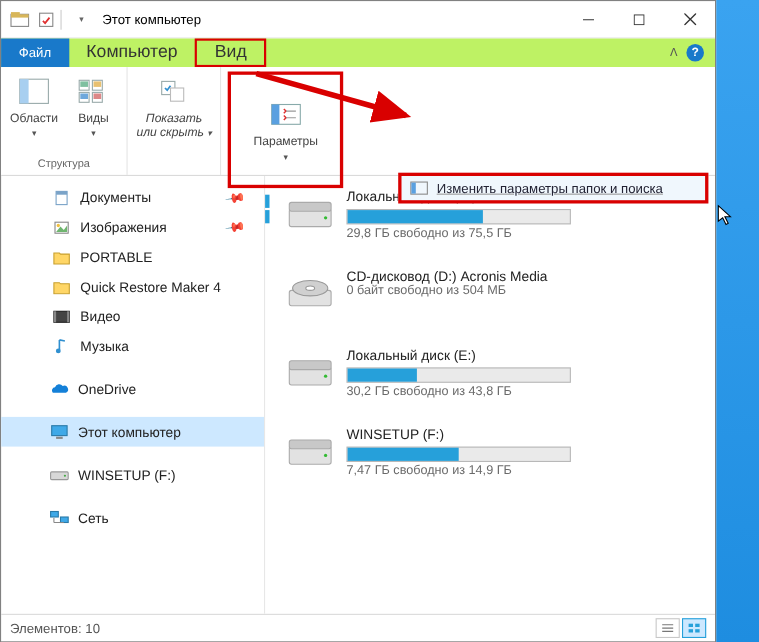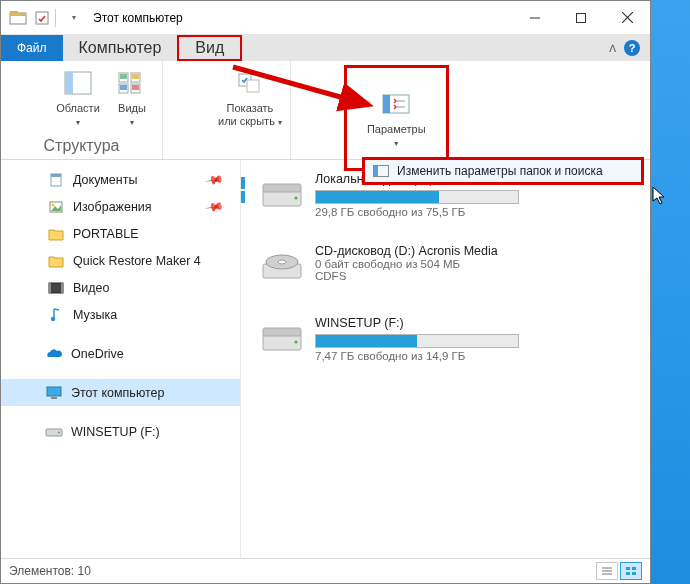--- a/index.html
+++ b/index.html
@@ -9,44 +9,44 @@
 
   
   .titlebar { height: 34px; display: flex; align-items: center; border-bottom: 1px solid #e5e5e5; }
   .tb-left { display: flex; align-items: center; gap: 2px; padding-left: 6px; }
   .qat-icon { width: 22px; height: 22px; display: inline-flex; align-items: center; justify-content: center; }
   .tb-title { font-size: 12px; margin-left: 8px; color: #000; }
   .tb-controls { margin-left: auto; display: flex; }
   .tb-btn { width: 46px; height: 30px; display: flex; align-items: center; justify-content: center; font-size: 14px; color: #333; }
 
   
-  .tabs { height: 26px; display: flex; align-items: stretch; background: #e5e5e5; position: relative; }
+  .tabs { height: 26px; display: flex; align-items: stretch; background: #bef264; position: relative; }
   .tab-file { background: #1979ca; color: #fff; font-size: 12px; padding: 0 16px; display: flex; align-items: center; }
   .tab { font-size: 16px; padding: 0 16px; display: flex; align-items: center; color: #333; }
   .tab.active { border: 2px solid #d90000; }
   .tabs-right { margin-left: auto; display: flex; align-items: center; padding-right: 10px; gap: 8px; }
   .help-icon { width: 16px; height: 16px; background: #1979ca; border-radius: 50%; color: #fff; font-size: 11px; display: flex; align-items: center; justify-content: center; font-weight: bold;}
   .chev { color: #555; font-size: 10px; }
 
   
   .ribbon { height: 99px; border-bottom: 1px solid #dadada; display: flex; background: #fff; position: relative; }
   .rgroup { border-right: 1px solid #e5e5e5; display: flex; flex-direction: column; align-items: center; padding: 4px 6px 2px 6px; position: relative; }
-  .rgroup-inner { display: flex; flex: 1; gap: 6px; align-items: flex-start; margin-left: 47px; }
+  .rgroup-inner { display: flex; flex: 1; gap: 6px; align-items: flex-start; }
   .rbig { display: flex; flex-direction: column; align-items: center; font-size: 11px; color: #444; width: auto; min-width: 48px; max-width: 140px; text-align: center; padding: 2px; }
   .rbig-icon { width: 32px; height: 32px; margin-bottom: 3px; display: flex; align-items: center; justify-content: center; }
   .rbig-label { line-height: 1.15; }
   .dd { font-size: 8px; color: #555; }
-  .rgroup-name { font-size: 16px; color: #666; text-align: center; padding: 2px 0; }
+  .rgroup-name { font-size: 10px; color: #666; text-align: center; padding: 2px 0; }
   .params-highlight { border: 3px solid #d90000; padding: 20px; }
 
   
   .flyout { position: absolute; top: 156px; left: 361px; width: 282px; height: 28px; border: 3px solid #d90000; background: #f0f7fd; display: flex; align-items: center; gap: 8px; padding-left: 8px; font-size: 12px; color: #223; z-index: 5; }
   .flyout-ico { width: 16px; height: 12px; border: 1px solid #8a8a8a; display: flex; align-items: center;}
   .flyout-ico::before{content:""; width:4px; height:10px; background:#5aa0e0;}
-  .flyout span.label { text-decoration-color: #999; text-underline-offset: 1px;}
+  .flyout span.label { text-decoration: underline; text-decoration-color: #999; text-underline-offset: 1px;}
 
   
   .arrow { position: absolute; top: 60px; left: 228px; width: 160px; height: 60px; z-index: 6; pointer-events: none; }
 
   
   .body { flex: 1; display: flex; overflow: hidden; }
   .nav { width: 240px; border-right: 1px solid #e7e7e7; overflow: hidden; padding-top: 6px; }
   .nav-item { height: 27px; display: flex; align-items: center; gap: 8px; font-size: 12.5px; color: #222; padding-left: 46px; position: relative; }
   .nav-item.child { padding-left: 46px; }
   .nav-item.root { padding-left: 44px; }
@@ -156,21 +156,21 @@
             </div>
           <div class="rbig-label"><span>Виды</span><br><span class="dd">▾</span></div>
         </div>
       </div>
       <div class="rgroup-name">Структура</div>
     </div>
 
 
     <div class="rgroup">
       <div class="rgroup-inner">
-        <div class="rbig" style="max-width:90px;">
+        <div class="rbig" style="max-width:90px;font-style:italic;">
           <div class="rbig-icon">
               <svg width="26" height="22">
                 <rect x="2" y="2" width="12" height="12" fill="#fff" stroke="#9aa"></rect>
                 <path d="M5 8 l2 2 l3 -4" stroke="#3090d0" fill="none" stroke-width="1.6"></path>
                 <rect x="10" y="8" width="12" height="12" fill="#fff" stroke="#bbb"></rect>
               </svg>
             </div>
           <div class="rbig-label" style="white-space:pre;"><span>Показать
 или скрыть</span> <span class="dd">▾</span></div>
         </div>
@@ -294,20 +294,31 @@
       <div class="nav-item root">
         <span class="nav-ico">
             <svg width="18" height="12">
               <rect x="1" y="3" width="16" height="7" rx="1" fill="#d8d8d8" stroke="#999"></rect>
               <circle cx="14" cy="6.5" r="1" fill="#4a4"></circle>
             </svg>
           </span>
         <span>WINSETUP (F:)</span>
       </div>
       <div class="spacer"></div>
+      <div class="nav-item root">
+        <span class="nav-ico">
+            <svg width="18" height="16">
+              <rect x="1" y="2" width="7" height="5" fill="#3fa9e8" stroke="#2a7aa8"></rect>
+              <rect x="10" y="7" width="7" height="5" fill="#3fa9e8" stroke="#2a7aa8"></rect>
+              <line x1="4" y1="8" x2="4" y2="12" stroke="#888"></line>
+              <line x1="4" y1="12" x2="13" y2="12" stroke="#888"></line>
+            </svg>
+          </span>
+        <span>Сеть</span>
+      </div>
     </div>
 
     <div class="content">
 
       <div style="position:relative;">
         <svg width="32" height="32" style="position:absolute; left:-42px; top:2px;">
             <rect x="2" y="3" width="12" height="12" fill="#26a0da"></rect>
             <rect x="16" y="3" width="12" height="12" fill="#26a0da"></rect>
             <rect x="2" y="17" width="12" height="12" fill="#26a0da"></rect>
             <rect x="16" y="17" width="12" height="12" fill="#26a0da"></rect>
@@ -328,23 +339,34 @@
       </div>
 
       <div class="drive">
         <div class="drive-ico"><svg width="46" height="38">
               <rect x="4" y="16" width="38" height="14" rx="2" fill="#e2e2e2" stroke="#aaa"></rect>
               <ellipse cx="23" cy="14" rx="16" ry="7" fill="#d0d0d0" stroke="#999"></ellipse>
               <ellipse cx="23" cy="14" rx="4" ry="2" fill="#fff" stroke="#999"></ellipse>
             </svg></div>
         <div class="drive-name">CD-дисковод (D:) Acronis Media</div>
         <div class="drive-sub">0 байт свободно из 504 МБ</div>
-        <div class="drive-sub">CDFS</div>
-      </div>
-
+      </div>
+
+      <div class="drive">
+        <div class="drive-ico"><svg width="46" height="38">
+              <rect x="4" y="14" width="38" height="16" rx="2" fill="#e2e2e2" stroke="#aaa"></rect>
+              <rect x="4" y="8" width="38" height="8" rx="2" fill="#c8c8c8" stroke="#aaa"></rect>
+              <circle cx="37" cy="22" r="1.5" fill="#3b3"></circle>
+            </svg></div>
+        <div class="drive-name">Локальный диск (E:)</div>
+        <div class="drive-bar">
+            <div class="drive-bar-fill" style="width:31%"></div>
+          </div>
+        <div class="drive-sub">30,2 ГБ свободно из 43,8 ГБ</div>
+      </div>
 
       <div class="drive">
         <div class="drive-ico"><svg width="46" height="38">
               <rect x="4" y="14" width="38" height="16" rx="2" fill="#e2e2e2" stroke="#aaa"></rect>
               <rect x="4" y="8" width="38" height="8" rx="2" fill="#c8c8c8" stroke="#aaa"></rect>
               <circle cx="37" cy="22" r="1.5" fill="#3b3"></circle>
             </svg></div>
         <div class="drive-name">WINSETUP (F:)</div>
         <div class="drive-bar">
             <div class="drive-bar-fill" style="width:50%"></div>

